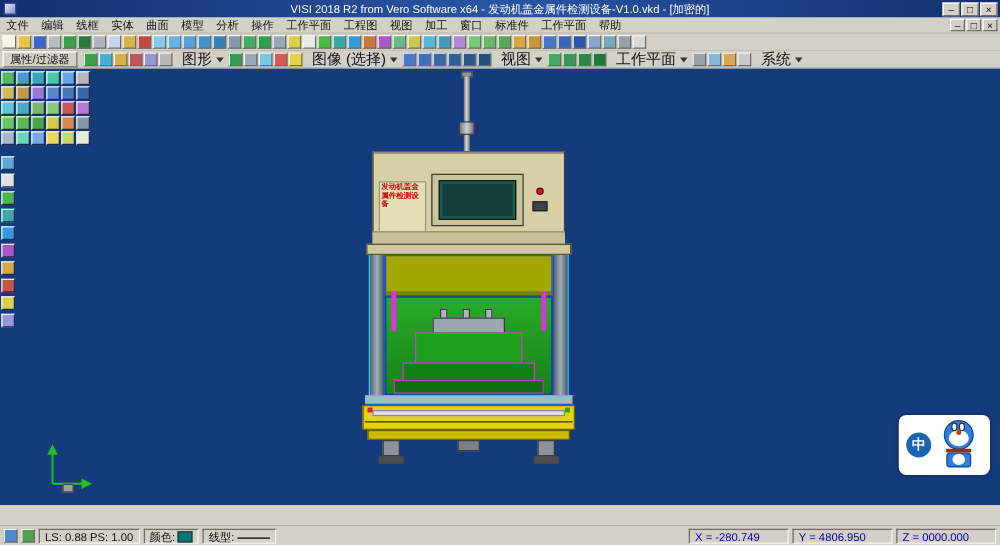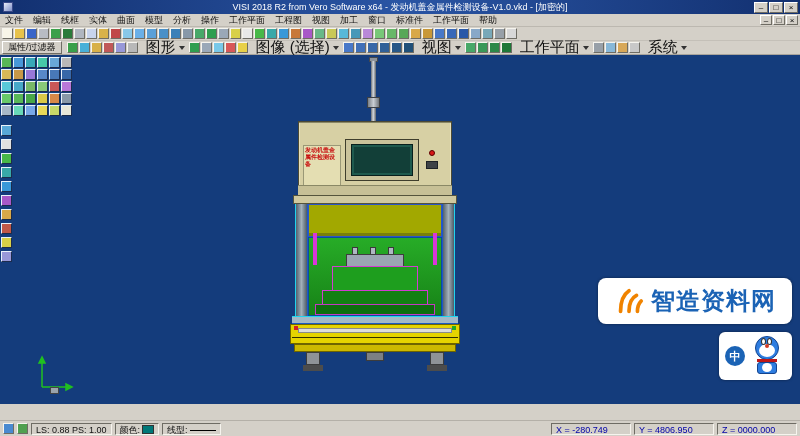--- a/index.html
+++ b/index.html
@@ -30,21 +30,21 @@
   
   .toolbar{position:absolute;left:0;width:800px;height:14px;background:var(--chrome);
     display:flex;align-items:center;padding:0 2px;gap:1px}
   .toolbar1{top:27px;border-bottom:1px solid #c4c0b8}
   .toolbar2{top:41px;border-bottom:1px solid #a8a49c}
   .ticons{display:flex;gap:1px;flex-wrap:nowrap}
   .ticon{width:11px;height:11px;flex:0 0 auto;border:1px solid;
     border-color:#f6f4ee #6e6c64 #6e6c64 #f6f4ee;display:inline-block}
   .tab{font-size:9px;line-height:11px;padding:0 5px;margin-right:4px;background:var(--chrome);
     border:1px solid;border-color:#fff #6e6c64 #6e6c64 #fff;white-space:nowrap}
-  .tlabel{font-size:15px;padding:0 3px 0 7px;display:flex;align-items:center;gap:3px;white-space:nowrap}
+  .tlabel{font-size:12px;padding:0 3px 0 7px;display:flex;align-items:center;gap:3px;white-space:nowrap}
   .tlabel::after{content:"";display:inline-block;border-left:3px solid transparent;
     border-right:3px solid transparent;border-top:4px solid #333}
 
   
   .viewport{position:absolute;left:0;top:55px;width:800px;height:349px;
     background:var(--viewport-bg);overflow:hidden}
   .palette-grid{position:absolute;left:1px;top:2px;width:78px;display:flex;flex-wrap:wrap;gap:1px}
   .palette-strip{position:absolute;left:1px;top:70px;display:flex;flex-direction:column;gap:3px}
   .pic{width:11px;height:11px;border:1px solid;border-color:#e9f2fa #1c2c4c #1c2c4c #e9f2fa;display:inline-block}
 
@@ -314,30 +314,20 @@
       <div class="p" style="left:4px;top:269px;width:4px;height:4px;background:#d42222"></div>
       <div class="p" style="left:162px;top:269px;width:4px;height:4px;background:#22aa22"></div>
       <div class="p" style="left:4px;top:287px;width:162px;height:8px;background:#ccb900;border:1px solid #6f6500"></div>
       <div class="p" style="left:16px;top:295px;width:14px;height:13px;background:#8f9397;border:1px solid #3c3c3c"></div>
       <div class="p" style="left:140px;top:295px;width:14px;height:13px;background:#8f9397;border:1px solid #3c3c3c"></div>
       <div class="p" style="left:76px;top:295px;width:18px;height:9px;background:#7c8084;border:1px solid #3c3c3c"></div>
       <div class="p" style="left:13px;top:308px;width:20px;height:6px;background:#4c4c4c"></div>
       <div class="p" style="left:137px;top:308px;width:20px;height:6px;background:#4c4c4c"></div>
     </div>
 
-    <div class="wm-card">
-      <svg class="wm-logo" width="30" height="30" viewBox="0 0 32 32">
-        <g fill="none" stroke-width="4" stroke-linecap="round">
-          <path d="M7 27 C7 15 10 9 16 5"></path>
-          <path d="M16 27 C16 18 18 13 24 10"></path>
-          <path d="M25 27 C25 21 27 18 29 16"></path>
-        </g>
-      </svg>
-      <span class="wm-text">智造资料网</span>
-    </div>
 
     <div class="mini-card">
       <span class="zhong">中</span>
       <div class="p" style="left:34px;top:4px;width:30px;height:40px">
         <div class="p" style="left:2px;top:0;width:24px;height:24px;border-radius:50%;background:#2e7de0;border:1px solid #14448e"></div>
         <div class="p" style="left:6px;top:8px;width:16px;height:13px;border-radius:50%;background:#fff"></div>
         <div class="p" style="left:8px;top:2px;width:5px;height:7px;border-radius:50%;background:#fff;border:1px solid #333"></div>
         <div class="p" style="left:14px;top:2px;width:5px;height:7px;border-radius:50%;background:#fff;border:1px solid #333"></div>
         <div class="p" style="left:12px;top:8px;width:4px;height:4px;border-radius:50%;background:#d43c22"></div>
         <div class="p" style="left:4px;top:23px;width:20px;height:3px;background:#c01818"></div>

